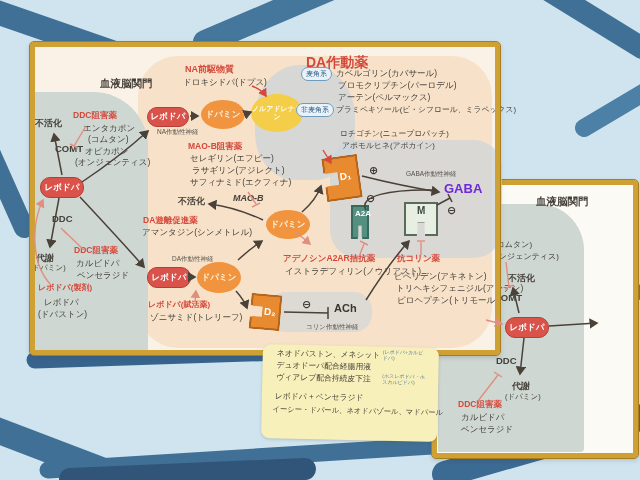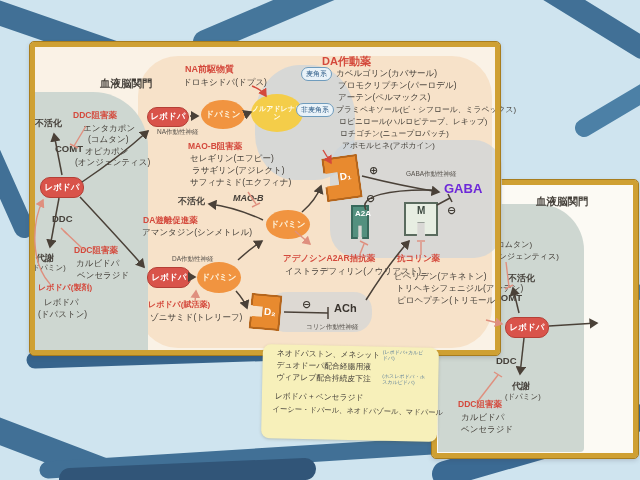--- a/index.html
+++ b/index.html
@@ -124,28 +124,27 @@
 
     <div class="t red bold" style="left:113px;top:174px">DA遊離促進薬</div>
     <div class="t" style="left:112px;top:186px">アマンタジン(シンメトレル)</div>
     <div class="nerve" style="left:142px;top:213px">DA作動性神経</div>
     <div class="pill" style="left:117px;top:225px;width:42px;height:19px">レボドパ</div>
     <div class="blob" style="left:167px;top:220px;width:44px;height:31px">ドパミン</div>
     <div class="blob" style="left:236px;top:168px;width:44px;height:29px">ドパミン</div>
     <div class="t red bold" style="left:118px;top:259px;font-size:8px">レボドパ(賦活薬)</div>
     <div class="t" style="left:120px;top:271px">ゾニサミド(トレリーフ)</div>
 
-    <div class="t red bold" style="left:292px;top:13px;font-size:11px">DA作動薬</div>
+    <div class="t red bold" style="left:276px;top:13px;font-size:14px">DA作動薬</div>
     <div class="badge" style="left:271px;top:25px">麦角系</div>
     <div class="t" style="left:306px;top:27px">カベルゴリン(カバサール)</div>
     <div class="t" style="left:308px;top:39px">ブロモクリプチン(パーロデル)</div>
     <div class="t" style="left:308px;top:51px">アーテン(ペルマックス)</div>
     <div class="badge" style="left:266px;top:61px">非麦角系</div>
     <div class="t" style="left:306px;top:64px;font-size:7.8px">プラミペキソール(ビ・シフロール、ミラペックス)</div>
-    <div class="t" style="left:309px;top:76px;font-size:7.8px">ロピニロール(ハルロピテープ、レキップ)</div>
     <div class="t" style="left:310px;top:88px;font-size:7.8px">ロチゴチン(ニュープロパッチ)</div>
     <div class="t" style="left:312px;top:100px;font-size:7.8px">アポモルヒネ(アポカイン)</div>
 
     <div class="rec" style="left:294px;top:114px;width:36px;height:44px;transform:rotate(-8deg)">
       <div class="out nl" style="background:#b5661d"></div>
       <div class="in nl" style="background:#e88a2f"></div>
       <span class="lbl" style="left:16px;top:15px">D₁</span>
     </div>
     <div class="rec" style="left:220px;top:252px;width:31px;height:36px;transform:rotate(5deg)">
       <div class="out nl" style="background:#b5661d"></div>

